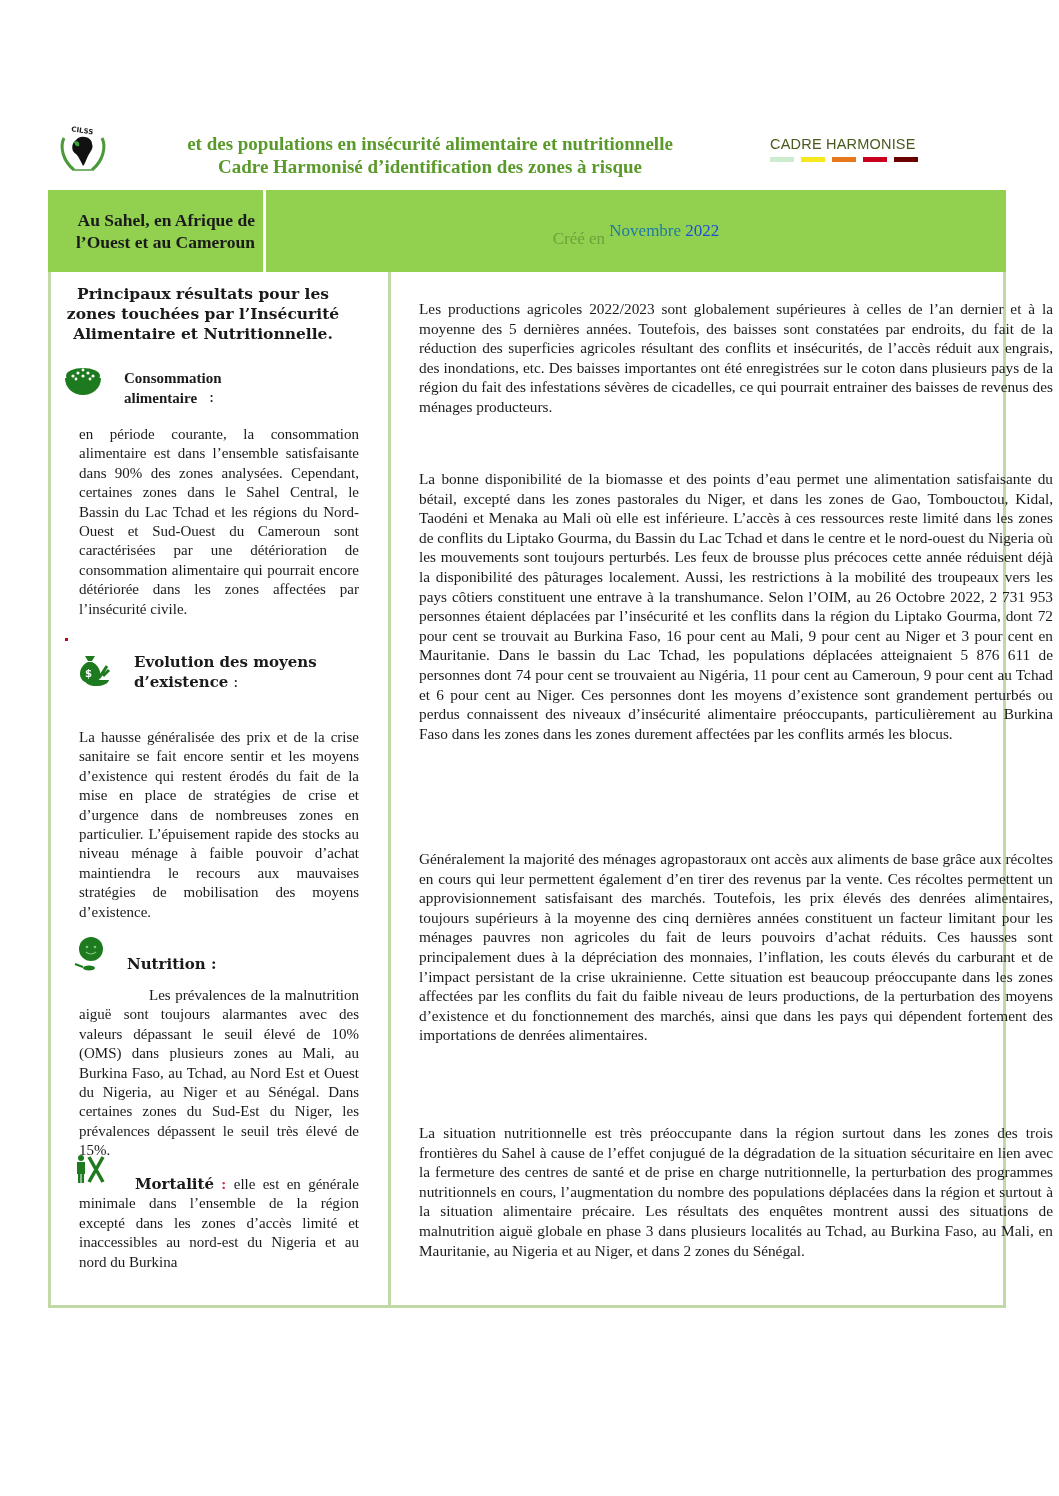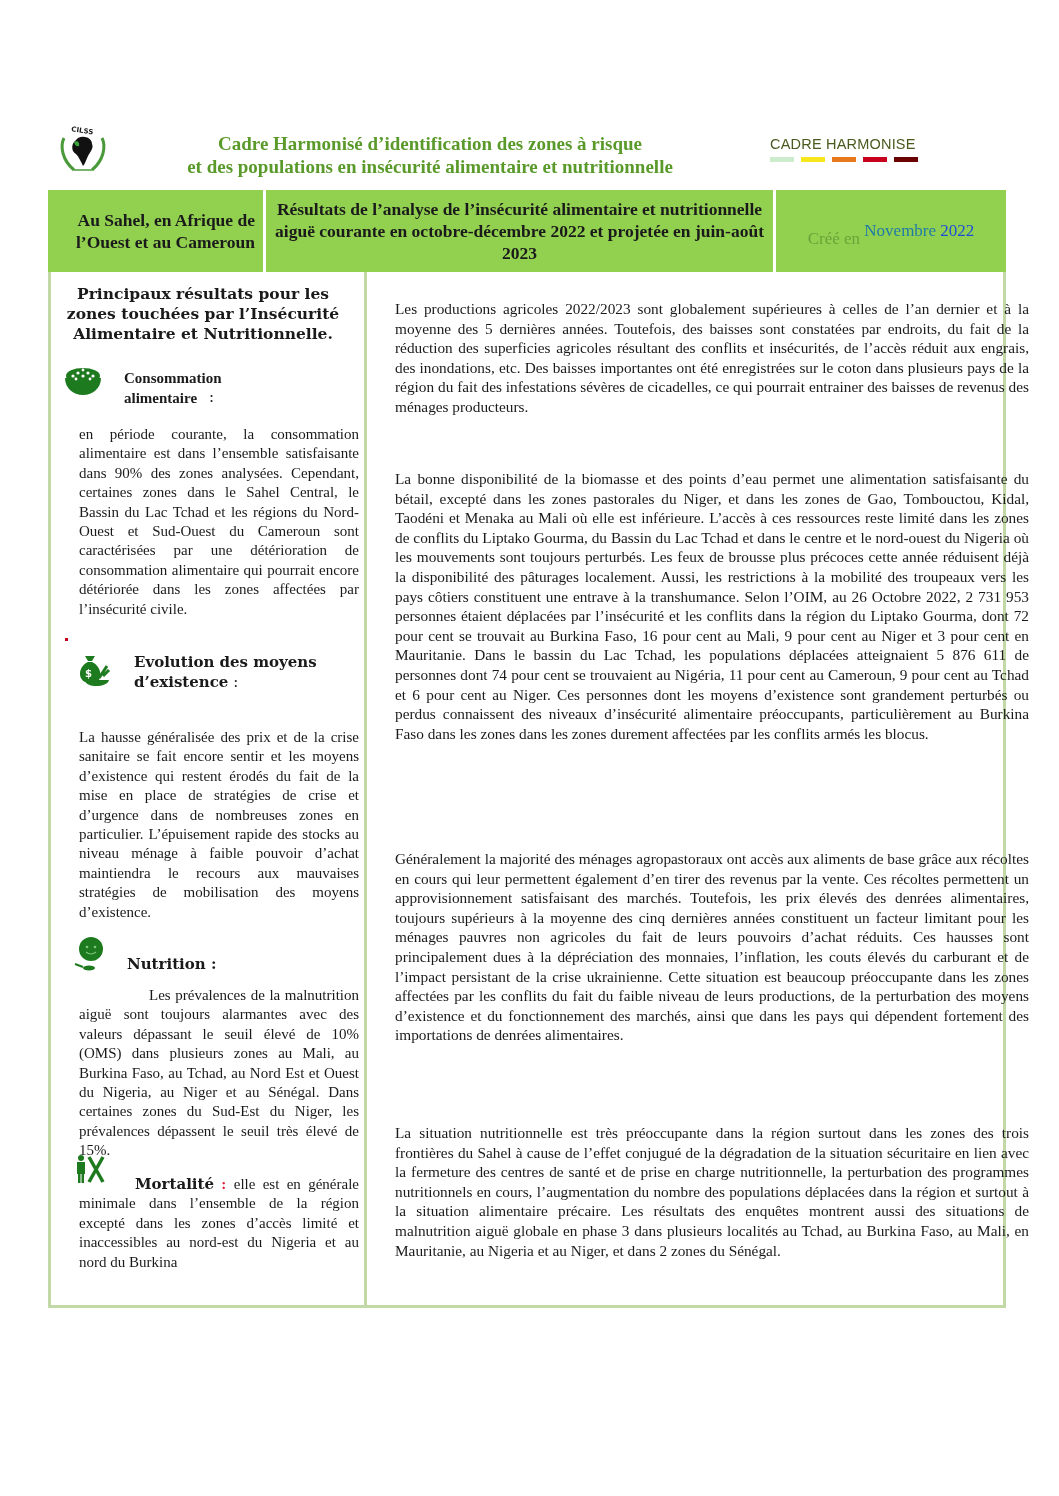--- a/index.html
+++ b/index.html
@@ -25,21 +25,21 @@
                   font-family:"Liberation Serif", serif; font-weight:bold; font-size:17.5px;
                   line-height:22px; color:#1a1a1a; box-sizing:border-box; padding:0 8px; }
   .banner .c1 { width:218px; border-right:3px solid #ffffff;text-align:right; }
   .banner .c2 { width:510px; border-right:3px solid #ffffff; }
   .banner .c3 { flex:1; font-weight:normal; font-size:17px; }
   .c3 .g { color:#6aa339;margin-top:16px; } .c3 .b { color:#1f7aa6; } .c3 .k { color:#1d4ed8; }
 
   
   .frame { position:absolute; left:48px; top:272px; width:958px; height:1036px;
            border:3px solid #c2d8a6; border-top:none; box-sizing:border-box; display:flex; }
-  .left { width:316px; border-right:3px solid #c2d8a6; box-sizing:border-box; position:relative; }
+  .left { width:340px; border-right:3px solid #c2d8a6; box-sizing:border-box; position:relative; }
   .right { flex:1; position:relative; }
 
   .p { font-family:"Liberation Serif", serif; font-size:15.3px; line-height:19.6px;
        text-align:justify; margin:16px; }
   .left .p { font-size:15px; line-height:19.4px; }
 
   .left-head { position:absolute; left:12px; top:12px; width:280px; text-align:center;
                font-weight:bold; font-size:15.5px; line-height:20px; font-family:"DejaVu Serif", serif; }
   .sec-title { font-family:"DejaVu Serif", serif; font-weight:bold; font-size:15px; line-height:20px; }
   .icon { position:absolute; }
@@ -56,38 +56,37 @@
       <text x="17" y="9" font-size="7" font-family="DejaVu Sans, sans-serif" font-weight="bold" fill="#1a1a1a" transform="rotate(8 29 9)">CILSS</text>
       <path d="M24 14 C30 11 38 14 38 20 C40 24 36 28 34 32 C32 36 31 40 29 42 C27 38 25 33 22 30 C18 28 17 22 20 18 Z" fill="#111"></path>
       <path d="M20 18 C23 16 26 18 25 22 C23 23 21 22 20 18 Z" fill="#3aa63a"></path>
       <path d="M10 14 C6 22 8 36 20 46" stroke="#4a9a3a" stroke-width="3" fill="none"></path>
       <path d="M48 14 C52 22 50 36 38 46" stroke="#4a9a3a" stroke-width="3" fill="none"></path>
       <path d="M20 46 L38 46" stroke="#4a9a3a" stroke-width="1.5"></path>
     </svg>
   </div>
 
   <div class="title-block">
+    <div>et des populations en insécurité alimentaire et nutritionnelle</div>
     <div>Cadre Harmonisé d’identification des zones à risque</div>
-    <div>et des populations en insécurité alimentaire et nutritionnelle</div>
   </div>
 
   <div class="brand">
     <div class="brand-text">CADRE HARMONISE</div>
     <div class="brand-bars">
       <span style="background:#cdeccd"></span>
       <span style="background:#f8e71c"></span>
       <span style="background:#e8781c"></span>
       <span style="background:#c8001e"></span>
       <span style="background:#6b0000"></span>
     </div>
   </div>
 
   <div class="banner">
     <div class="cell c1">Au Sahel, en Afrique de l’Ouest et au Cameroun</div>
-    <div class="cell c2">Résultats de l’analyse de l’insécurité alimentaire et nutritionnelle aiguë courante en octobre-décembre 2022 et projetée en juin-août 2023</div>
     <div class="cell c3">
       <span class="g">Créé en</span>&nbsp;<span class="b">Novembre</span>&nbsp;<span class="k">2022</span>
     </div>
   </div>
 
   <div class="frame">
 
     <div class="left">
       <div class="left-head">Principaux résultats pour les zones touchées par l’Insécurité Alimentaire et Nutritionnelle.</div>
 

